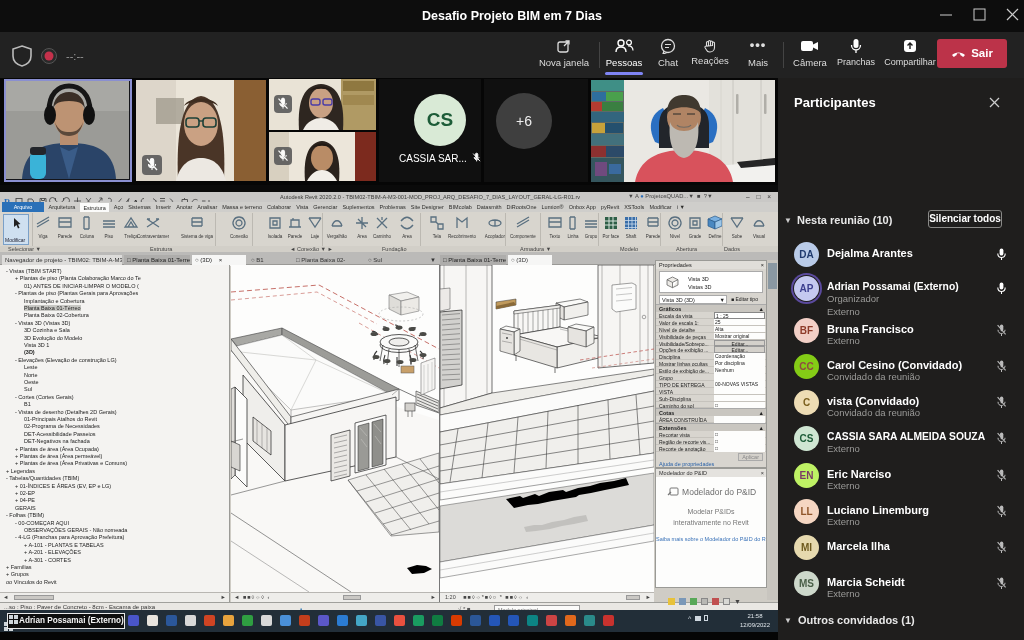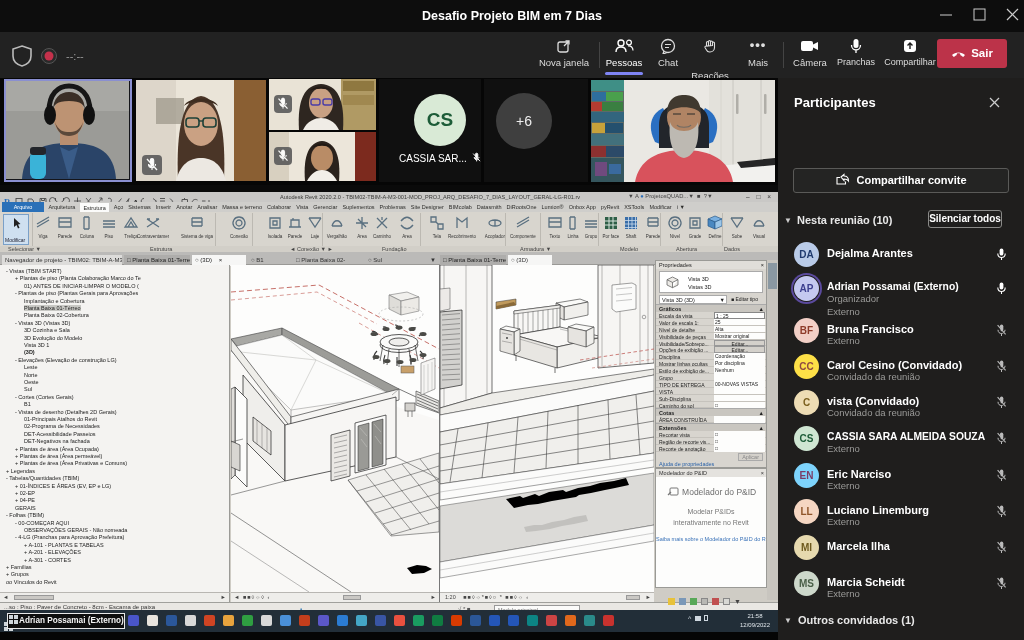--- a/index.html
+++ b/index.html
@@ -56,21 +56,21 @@
         <circle cx="9" cy="8" r="6.5" fill="none" stroke="#ddd" stroke-width="1.3"></circle>
         <path d="M5 13 L4 16 L8 14.5" fill="none" stroke="#ddd" stroke-width="1.3"></path>
         <path d="M6 6.5 H12 M6 9.5 H10" stroke="#ddd" stroke-width="1.1"></path>
       </svg>
     <div style="color:#ddd;font-size:9.5px;margin-top:3px;">Chat</div>
   </div>
   <div class="abs" style="left:688px;top:38px;width:44px;height:36px;text-align:center;">
     <svg width="18" height="16" style="margin:0 auto;display:block;">
         <path d="M5.5 8 V4.5 a1 1 0 0 1 2 0 M7.5 7 V3.5 a1 1 0 0 1 2 0 M9.5 7 V4 a1 1 0 0 1 2 0 M11.5 7.5 V5 a1 1 0 0 1 2 0 V9.5 a4.5 4.5 0 0 1 -4.5 4.5 H8.5 a3.5 3.5 0 0 1 -3 -2 L4 9.5 a1.1 1.1 0 0 1 1.5 -1.4 Z" fill="none" stroke="#ddd" stroke-width="1.1" stroke-linecap="round" stroke-linejoin="round"></path>
       </svg>
-    <div style="color:#ddd;font-size:9.5px;margin-top:16px;">Reações</div>
+    <div style="color:#ddd;font-size:9.5px;margin-top:1px;">Reações</div>
   </div>
   <div class="abs" style="left:740px;top:38px;width:36px;height:36px;text-align:center;">
     <div style="color:#ddd;font-size:13px;letter-spacing:1px;font-weight:700;height:16px;line-height:14px;">•••</div>
     <div style="color:#ddd;font-size:9.5px;margin-top:3px;">Mais</div>
   </div>
   <div class="abs" style="left:783px;top:42px;width:1px;height:26px;background:#444;"></div>
   <div class="abs" style="left:788px;top:38px;width:44px;height:36px;text-align:center;">
     <svg width="20" height="16" style="margin:0 auto;display:block;">
         <rect x="1" y="3" width="12" height="10" rx="2" fill="#fff"></rect>
         <path d="M13 6.5 L18 4 V12 L13 9.5 Z" fill="#fff"></path>
@@ -244,25 +244,20 @@
   </div>
 
   <div class="abs" style="left:778px;top:78px;width:246px;height:562px;background:#1f1e1d;"></div>
   <div class="abs" style="left:794px;top:95px;color:#fff;font-size:13px;font-weight:700;">Participantes</div>
   <div class="abs" style="left:987px;top:95px;width:16px;height:16px;">
     <svg width="15" height="15">
         <line x1="3" y1="3" x2="12" y2="12" stroke="#ccc" stroke-width="1.3"></line>
         <line x1="12" y1="3" x2="3" y2="12" stroke="#ccc" stroke-width="1.3"></line>
       </svg>
   </div>
-  <div class="abs" style="left:793px;top:168px;width:216px;height:25px;background:#242423;border:1px solid #5a5a58;border-radius:3px;color:#fff;font-size:11px;font-weight:700;text-align:center;line-height:23px;">
-    <svg width="15" height="13" style="vertical-align:-2px;margin-right:6px;">
-        <path d="M6 4 L9 1.5 V3 C12 3 13.5 5 13.5 8 C12.5 6.5 11 6 9 6 V7.5 Z" fill="none" stroke="#fff" stroke-width="1.1"></path>
-        <path d="M10.5 8.5 V11 H2 V4.5 H5" fill="none" stroke="#fff" stroke-width="1.1"></path>
-      </svg>Compartilhar convite</div>
 
   <div class="abs" style="left:784px;top:216px;width:10px;height:10px;color:#ccc;font-size:8px;">▼</div>
   <div class="abs" style="left:797px;top:214px;color:#e8e8e8;font-size:11px;font-weight:700;">Nesta reunião (10)</div>
   <div class="abs" style="left:928px;top:210px;width:74px;height:18px;border:1px solid #8a8a88;border-radius:3px;color:#fff;font-size:10px;font-weight:700;text-align:center;line-height:16px;white-space:nowrap;">Silenciar todos</div>
 
   <div class="abs" style="left:794px;top:242px;width:25px;height:25px;border-radius:50%;background:#b9cbe8;color:#1f3a6e;font-size:10px;font-weight:700;text-align:center;line-height:25px;">DA</div>
     <div class="abs" style="left:827px;top:247px;width:166px;color:#fff;font-size:11px;font-weight:700;white-space:nowrap;overflow:hidden;">Dejalma Arantes</div>
     <div class="abs" style="left:995px;top:247px;width:14px;height:14px;"><svg width="13" height="14">
         <rect x="4.6" y="1.5" width="3.8" height="7" rx="1.9" fill="#fff"></rect>
         <path d="M2.8 6.5 c0 2.8 1.9 4 3.7 4 c1.8 0 3.7 -1.2 3.7 -4 M6.5 10.5 V13" stroke="#fff" stroke-width="1.1" fill="none"></path>
@@ -276,21 +271,21 @@
         <path d="M2.8 6.5 c0 2.8 1.9 4 3.7 4 c1.8 0 3.7 -1.2 3.7 -4 M6.5 10.5 V13" stroke="#fff" stroke-width="1.1" fill="none"></path>
       </svg></div>
     <div class="abs" style="left:794px;top:318px;width:25px;height:25px;border-radius:50%;background:#f2cfc6;color:#8f3c2a;font-size:10px;font-weight:700;text-align:center;line-height:25px;">BF</div>
     <div class="abs" style="left:827px;top:323px;width:166px;color:#fff;font-size:11px;font-weight:700;white-space:nowrap;overflow:hidden;">Bruna Francisco</div>
     <div class="abs" style="left:827px;top:335px;width:150px;color:#9b9b99;font-size:9.5px;white-space:nowrap;">Externo</div>
     <div class="abs" style="left:995px;top:323px;width:14px;height:14px;"><svg width="13" height="14">
         <path d="M4.9 3.2 a1.7 1.7 0 0 1 3.4 0 v3.4 a1.7 1.7 0 0 1 -2.5 1.5 Z" fill="#bbb"></path>
         <path d="M3 6.8 c0 2.6 1.7 3.7 3.5 3.7 c0.7 0 1.4 -0.2 2 -0.55 M10 6.8 c0 0.8 -0.2 1.5 -0.55 2.1 M6.5 10.5 V13" stroke="#bbb" stroke-width="1" fill="none"></path>
         <line x1="2.6" y1="2.2" x2="10.6" y2="11.4" stroke="#bbb" stroke-width="1.1"></line>
       </svg></div>
-    <div class="abs" style="left:794px;top:354px;width:25px;height:25px;border-radius:50%;background:#fde047;color:#8f4a42;font-size:10px;font-weight:700;text-align:center;line-height:25px;">CC</div>
+    <div class="abs" style="left:794px;top:354px;width:25px;height:25px;border-radius:50%;background:#84cc16;color:#8f4a42;font-size:10px;font-weight:700;text-align:center;line-height:25px;">CC</div>
     <div class="abs" style="left:827px;top:359px;width:166px;color:#fff;font-size:11px;font-weight:700;white-space:nowrap;overflow:hidden;">Carol Cesino (Convidado)</div>
     <div class="abs" style="left:827px;top:371px;width:150px;color:#9b9b99;font-size:9.5px;white-space:nowrap;">Convidado da reunião</div>
     <div class="abs" style="left:995px;top:359px;width:14px;height:14px;"><svg width="13" height="14">
         <path d="M4.9 3.2 a1.7 1.7 0 0 1 3.4 0 v3.4 a1.7 1.7 0 0 1 -2.5 1.5 Z" fill="#bbb"></path>
         <path d="M3 6.8 c0 2.6 1.7 3.7 3.5 3.7 c0.7 0 1.4 -0.2 2 -0.55 M10 6.8 c0 0.8 -0.2 1.5 -0.55 2.1 M6.5 10.5 V13" stroke="#bbb" stroke-width="1" fill="none"></path>
         <line x1="2.6" y1="2.2" x2="10.6" y2="11.4" stroke="#bbb" stroke-width="1.1"></line>
       </svg></div>
     <div class="abs" style="left:794px;top:390px;width:25px;height:25px;border-radius:50%;background:#eddcb4;color:#7a5f1e;font-size:10px;font-weight:700;text-align:center;line-height:25px;">C</div>
     <div class="abs" style="left:827px;top:395px;width:166px;color:#fff;font-size:11px;font-weight:700;white-space:nowrap;overflow:hidden;">vista (Convidado)</div>
     <div class="abs" style="left:827px;top:407px;width:150px;color:#9b9b99;font-size:9.5px;white-space:nowrap;">Convidado da reunião</div>
@@ -300,21 +295,21 @@
         <line x1="2.6" y1="2.2" x2="10.6" y2="11.4" stroke="#bbb" stroke-width="1.1"></line>
       </svg></div>
     <div class="abs" style="left:794px;top:426px;width:25px;height:25px;border-radius:50%;background:#cfe6d2;color:#1d5c38;font-size:10px;font-weight:700;text-align:center;line-height:25px;">CS</div>
     <div class="abs" style="left:827px;top:431px;width:166px;color:#fff;font-size:10.3px;font-weight:700;white-space:nowrap;overflow:hidden;">CASSIA SARA ALMEIDA SOUZA</div>
     <div class="abs" style="left:827px;top:443px;width:150px;color:#9b9b99;font-size:9.5px;white-space:nowrap;">Externo</div>
     <div class="abs" style="left:995px;top:431px;width:14px;height:14px;"><svg width="13" height="14">
         <path d="M4.9 3.2 a1.7 1.7 0 0 1 3.4 0 v3.4 a1.7 1.7 0 0 1 -2.5 1.5 Z" fill="#bbb"></path>
         <path d="M3 6.8 c0 2.6 1.7 3.7 3.5 3.7 c0.7 0 1.4 -0.2 2 -0.55 M10 6.8 c0 0.8 -0.2 1.5 -0.55 2.1 M6.5 10.5 V13" stroke="#bbb" stroke-width="1" fill="none"></path>
         <line x1="2.6" y1="2.2" x2="10.6" y2="11.4" stroke="#bbb" stroke-width="1.1"></line>
       </svg></div>
-    <div class="abs" style="left:794px;top:463px;width:25px;height:25px;border-radius:50%;background:#7dd3fc;color:#7a3c66;font-size:10px;font-weight:700;text-align:center;line-height:25px;">EN</div>
+    <div class="abs" style="left:794px;top:463px;width:25px;height:25px;border-radius:50%;background:#bef264;color:#7a3c66;font-size:10px;font-weight:700;text-align:center;line-height:25px;">EN</div>
     <div class="abs" style="left:827px;top:468px;width:166px;color:#fff;font-size:11px;font-weight:700;white-space:nowrap;overflow:hidden;">Eric Narciso</div>
     <div class="abs" style="left:827px;top:480px;width:150px;color:#9b9b99;font-size:9.5px;white-space:nowrap;">Externo</div>
     <div class="abs" style="left:995px;top:468px;width:14px;height:14px;"><svg width="13" height="14">
         <path d="M4.9 3.2 a1.7 1.7 0 0 1 3.4 0 v3.4 a1.7 1.7 0 0 1 -2.5 1.5 Z" fill="#bbb"></path>
         <path d="M3 6.8 c0 2.6 1.7 3.7 3.5 3.7 c0.7 0 1.4 -0.2 2 -0.55 M10 6.8 c0 0.8 -0.2 1.5 -0.55 2.1 M6.5 10.5 V13" stroke="#bbb" stroke-width="1" fill="none"></path>
         <line x1="2.6" y1="2.2" x2="10.6" y2="11.4" stroke="#bbb" stroke-width="1.1"></line>
       </svg></div>
     <div class="abs" style="left:794px;top:499px;width:25px;height:25px;border-radius:50%;background:#f5d6c2;color:#8f552a;font-size:10px;font-weight:700;text-align:center;line-height:25px;">LL</div>
     <div class="abs" style="left:827px;top:504px;width:166px;color:#fff;font-size:11px;font-weight:700;white-space:nowrap;overflow:hidden;">Luciano Linemburg</div>
     <div class="abs" style="left:827px;top:516px;width:150px;color:#9b9b99;font-size:9.5px;white-space:nowrap;">Externo</div>

